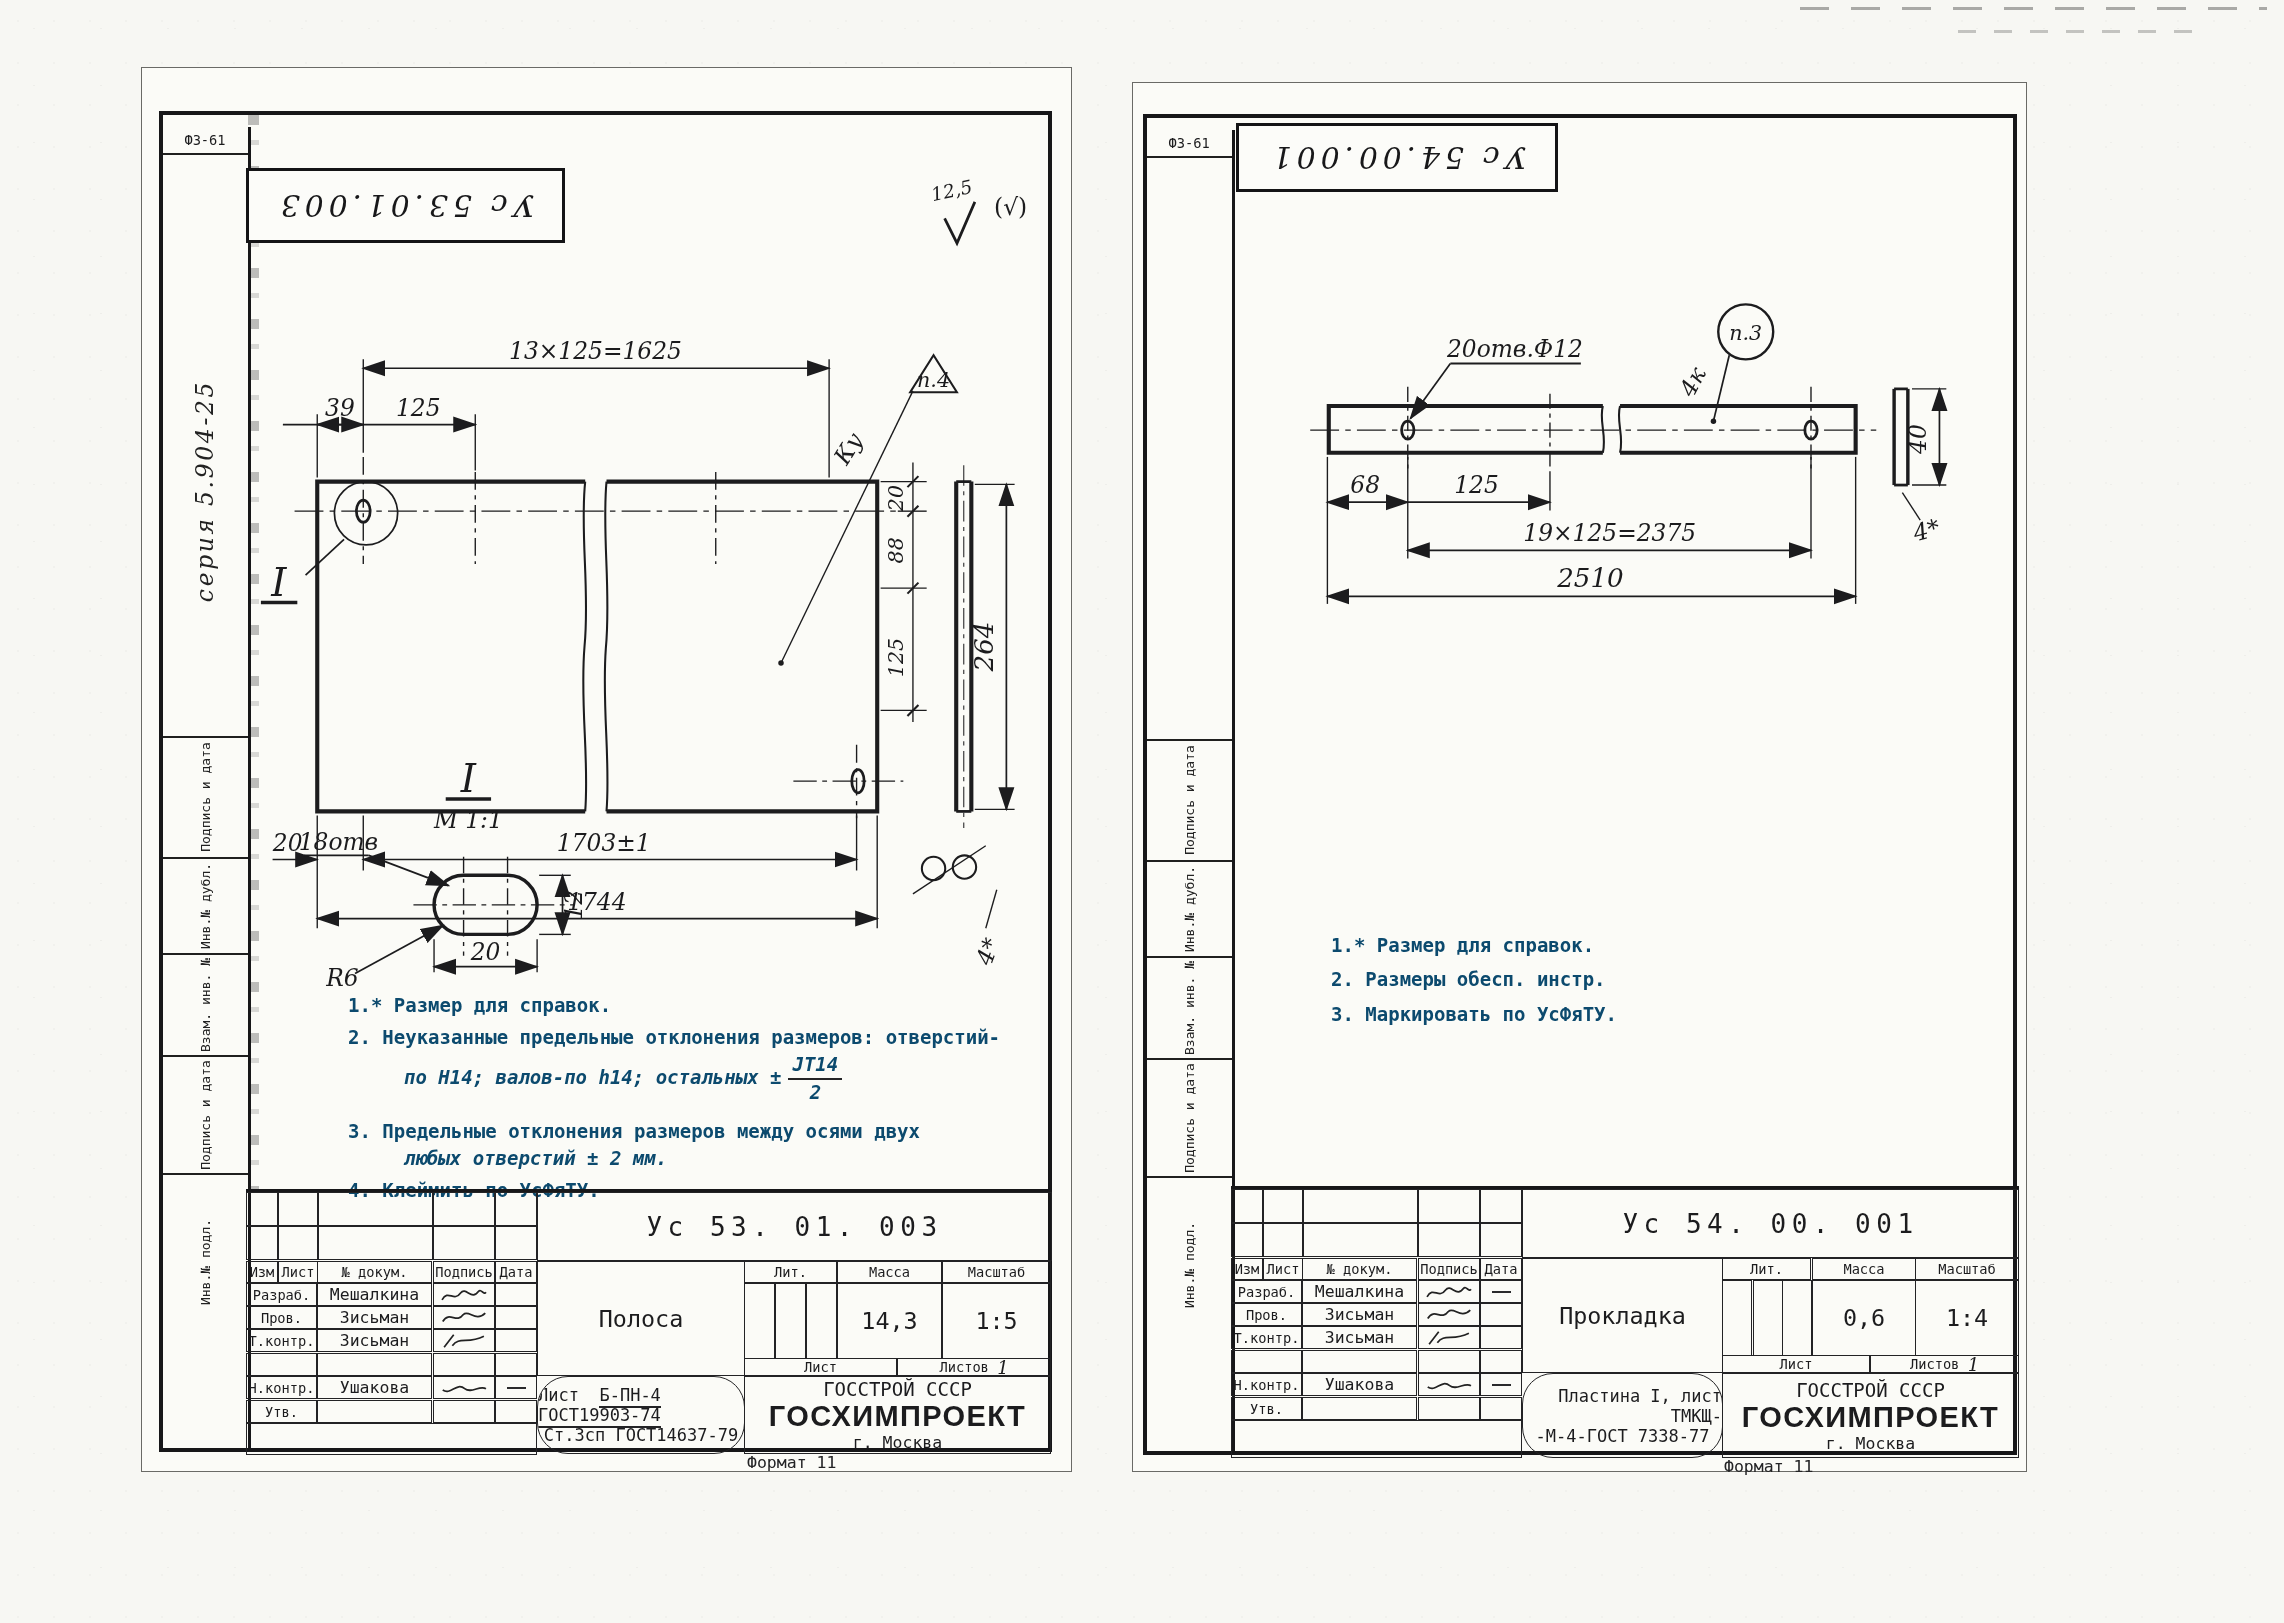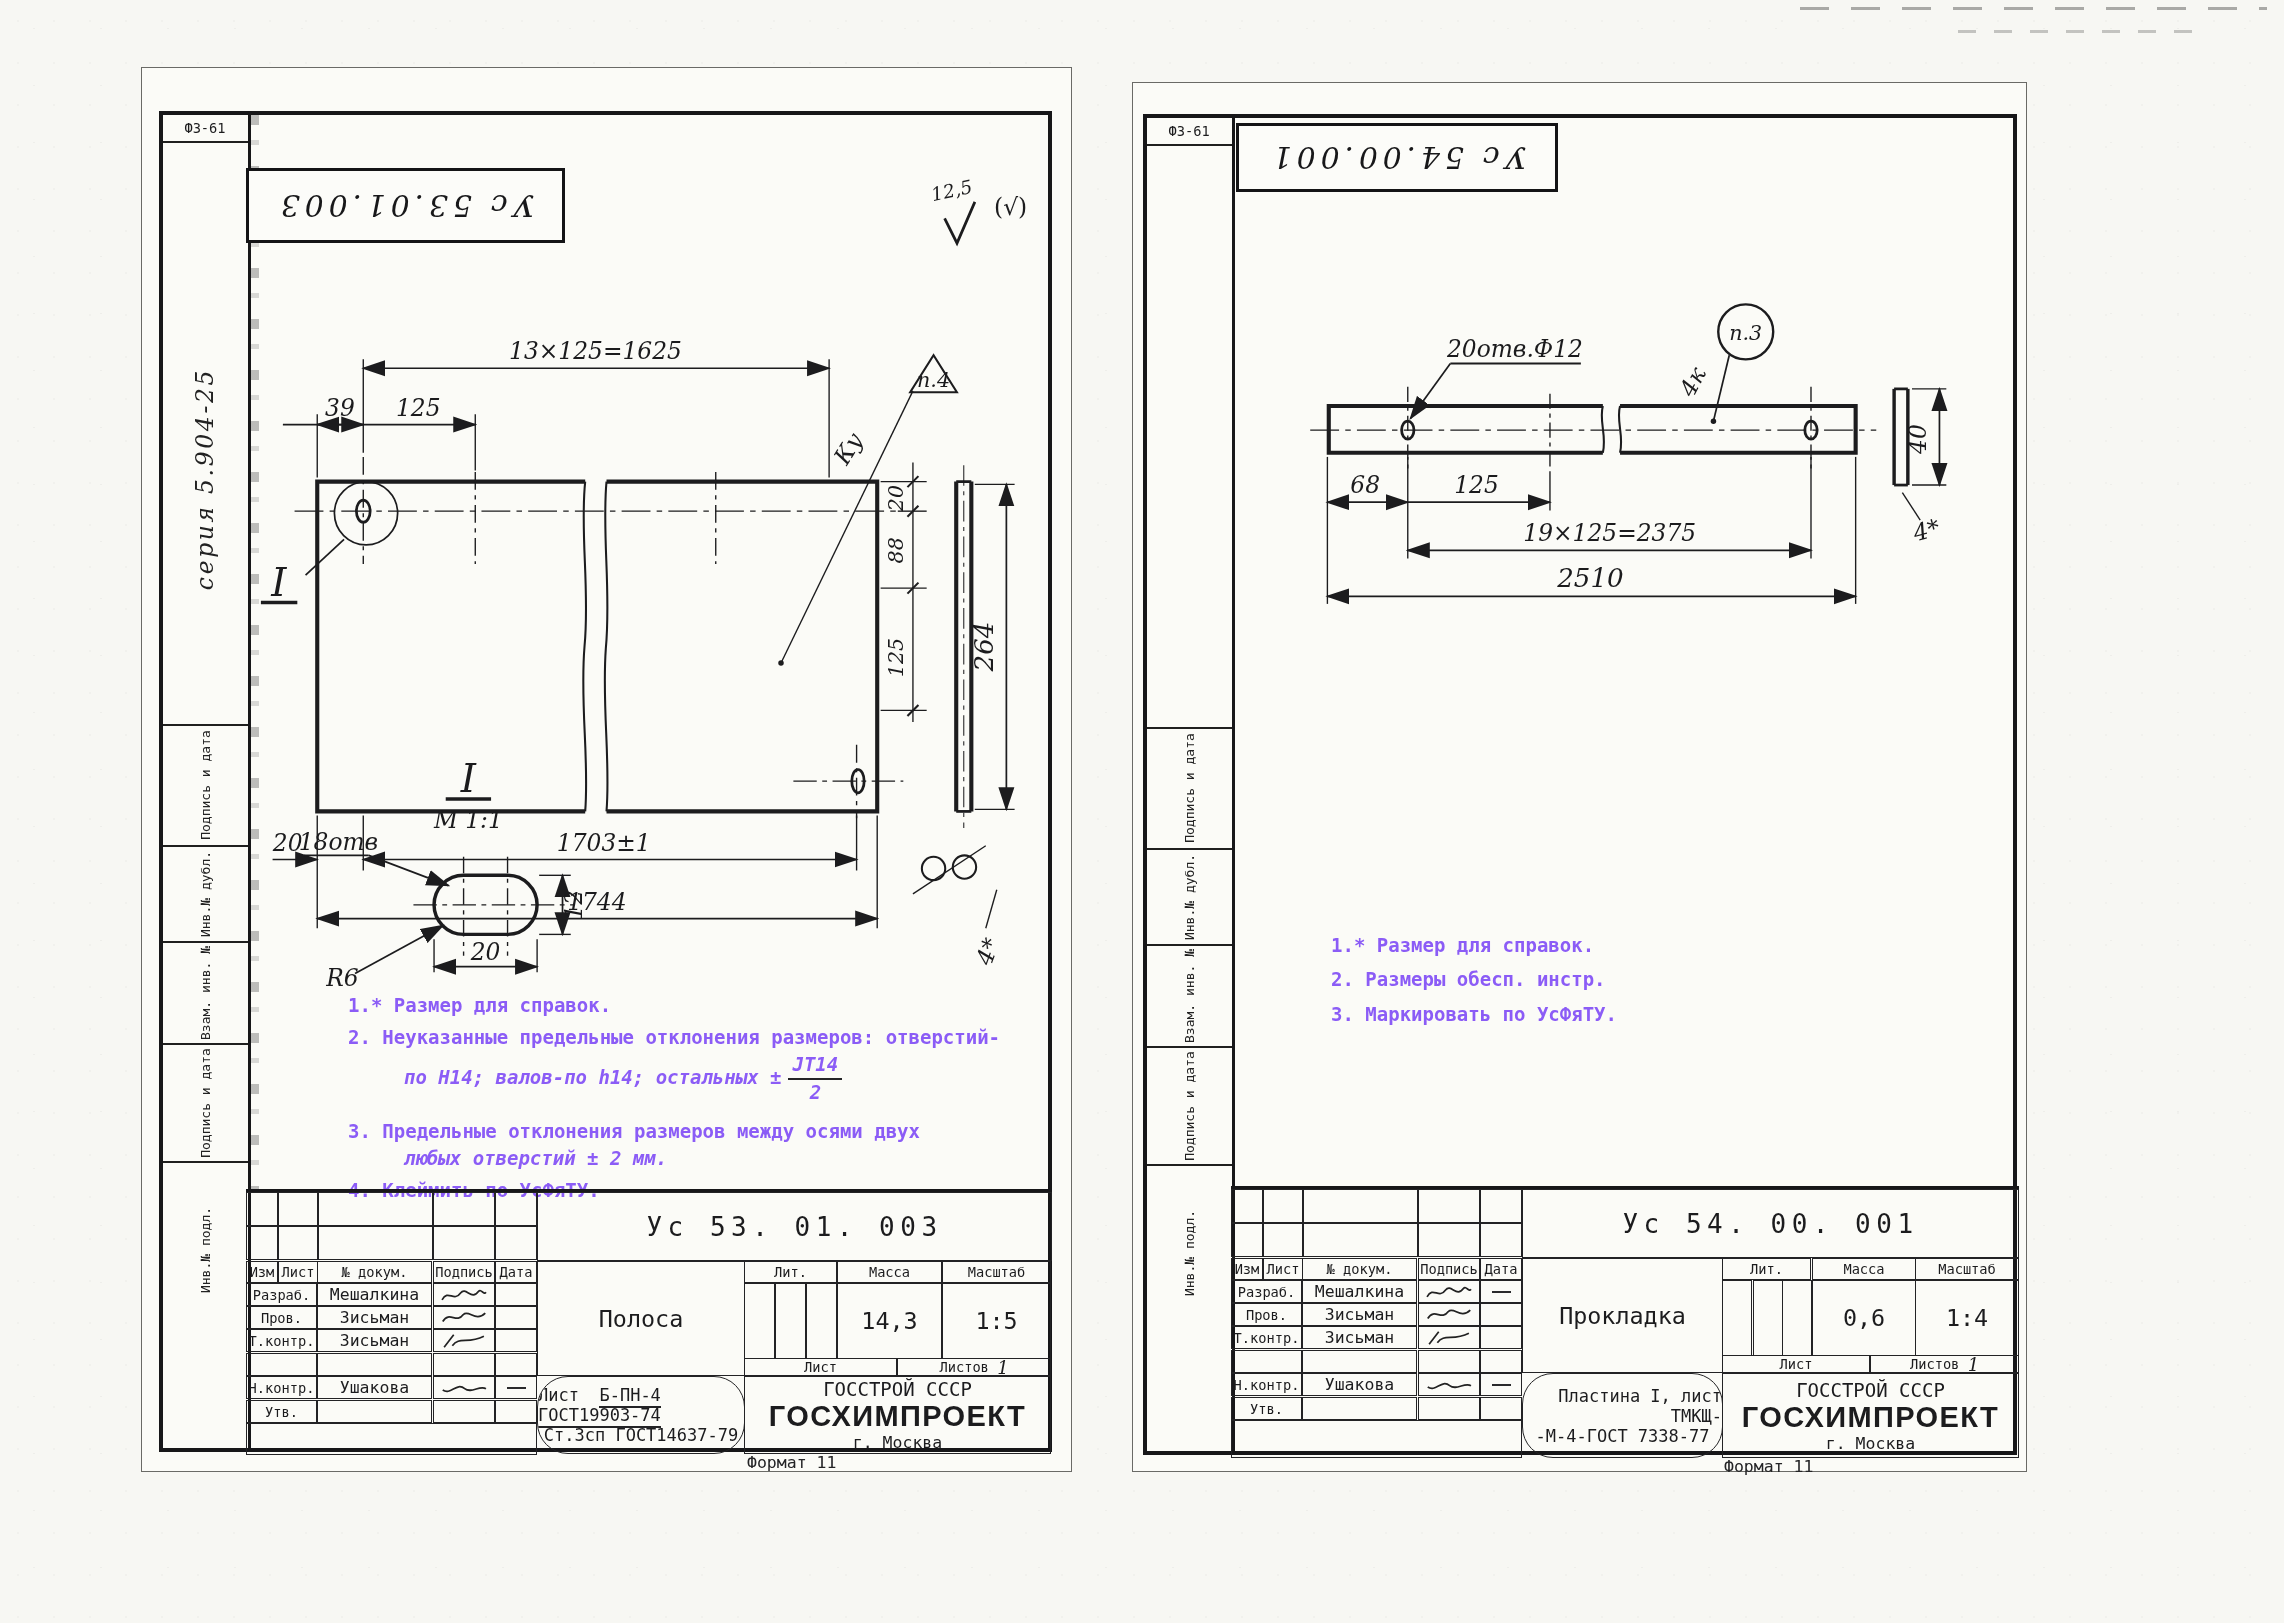--- a/index.html
+++ b/index.html
@@ -4,31 +4,31 @@
 <style>
   html,body{margin:0;padding:0;background:#e9e9e6;}
   .page{position:relative;width:2284px;height:1623px;background:#f7f7f3;overflow:hidden;
         font-family:"DejaVu Sans Mono", monospace;color:#1c1c1e;
         background-image:radial-gradient(rgba(0,0,0,.035) 1px,transparent 1px),
                          radial-gradient(rgba(0,0,0,.022) 0.7px,transparent 0.7px);
         background-size:67px 57px,36px 42px;}
   .abs{position:absolute;box-sizing:border-box;}
   .sheet{position:absolute;border:1.4px solid #6a6a66;background:#fbfbf7;}
   .frame{position:absolute;border:4.1px solid #171719;box-sizing:border-box;}
-  .mcol{position:absolute;left:0;top:0;bottom:0;width:88px;border-right:3.4px solid #171719;box-sizing:border-box;}
+  .mcol{position:absolute;left:0;top:12px;bottom:0;width:88px;border-right:3.4px solid #171719;box-sizing:border-box;}
   .mcell{position:relative;border-bottom:2.1px solid #20201f;box-sizing:border-box;}
   .mcell:last-child{border-bottom:none;}
   .vtext{position:absolute;left:50%;top:50%;transform:translate(-50%,-50%) rotate(-90deg);
          white-space:nowrap;font:13px "DejaVu Sans Mono",monospace;color:#222;}
   .series-text{font:italic 23.4px "DejaVu Serif",serif;letter-spacing:2.7px;}
   .f361{display:flex;align-items:center;justify-content:center;font:13.7px "DejaVu Sans Mono",monospace;}
   .stamp{position:absolute;border:3.4px solid #141416;display:flex;align-items:center;justify-content:center;background:#fcfcf9;}
   .stamp span{display:block;transform:rotate(180deg);font:italic 30px "DejaVu Serif",serif;letter-spacing:4.8px;color:#18181a;}
   .smudge{position:absolute;background:repeating-linear-gradient(180deg,rgba(25,25,25,.5) 0 9.6px,transparent 9.6px 25px,rgba(25,25,25,.28) 25px 30px,transparent 30px 51px);filter:blur(0.7px);opacity:.55;}
-  .notes{position:absolute;font:bold 19px "DejaVu Sans Mono",monospace;color:#8b5cf6;line-height:23.4px;}
+  .notes{position:absolute;font:bold 19px "DejaVu Sans Mono",monospace;color:#0c4a6e;line-height:23.4px;}
   .notes .ln{white-space:nowrap;margin:0 0 8.2px 0;}
   .notes .cont{margin-left:56px;margin-top:-4.1px;font-style:italic;}
   .frac{display:inline-block;vertical-align:middle;text-align:center;margin-left:6.9px;}
   .frac .num{display:block;border-bottom:2.7px solid #242426;padding:0 4.1px 1.4px;}
   .frac .den{display:block;padding-top:1.4px;}
   .tb{position:absolute;border-top:3.4px solid #171719;background:transparent;}
   .c{position:absolute;border:1.4px solid #232325;box-sizing:border-box;display:flex;align-items:center;justify-content:center;overflow:hidden;}
   .c.lab{font:13.7px "DejaVu Sans Mono",monospace;}
   .c.nm{font:16.5px "DejaVu Sans Mono",monospace;}
   .c.desig{font:26px "DejaVu Sans Mono",monospace;letter-spacing:5.5px;}

